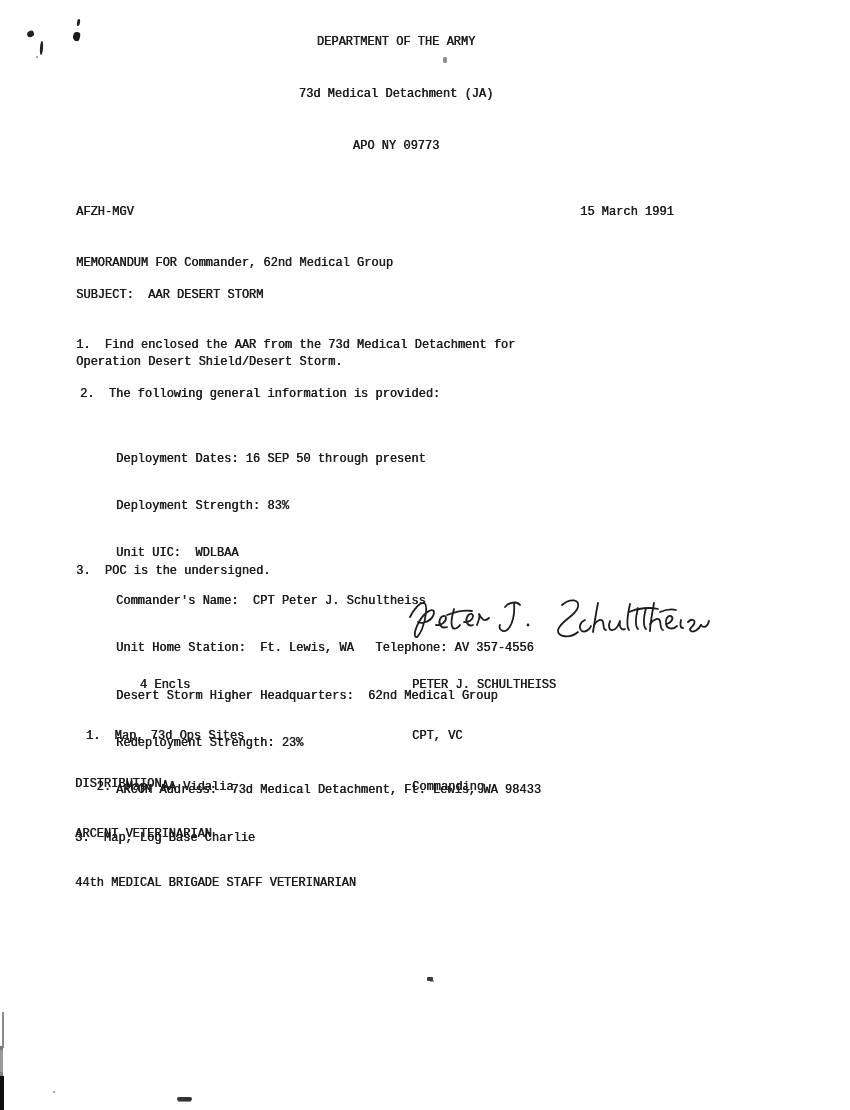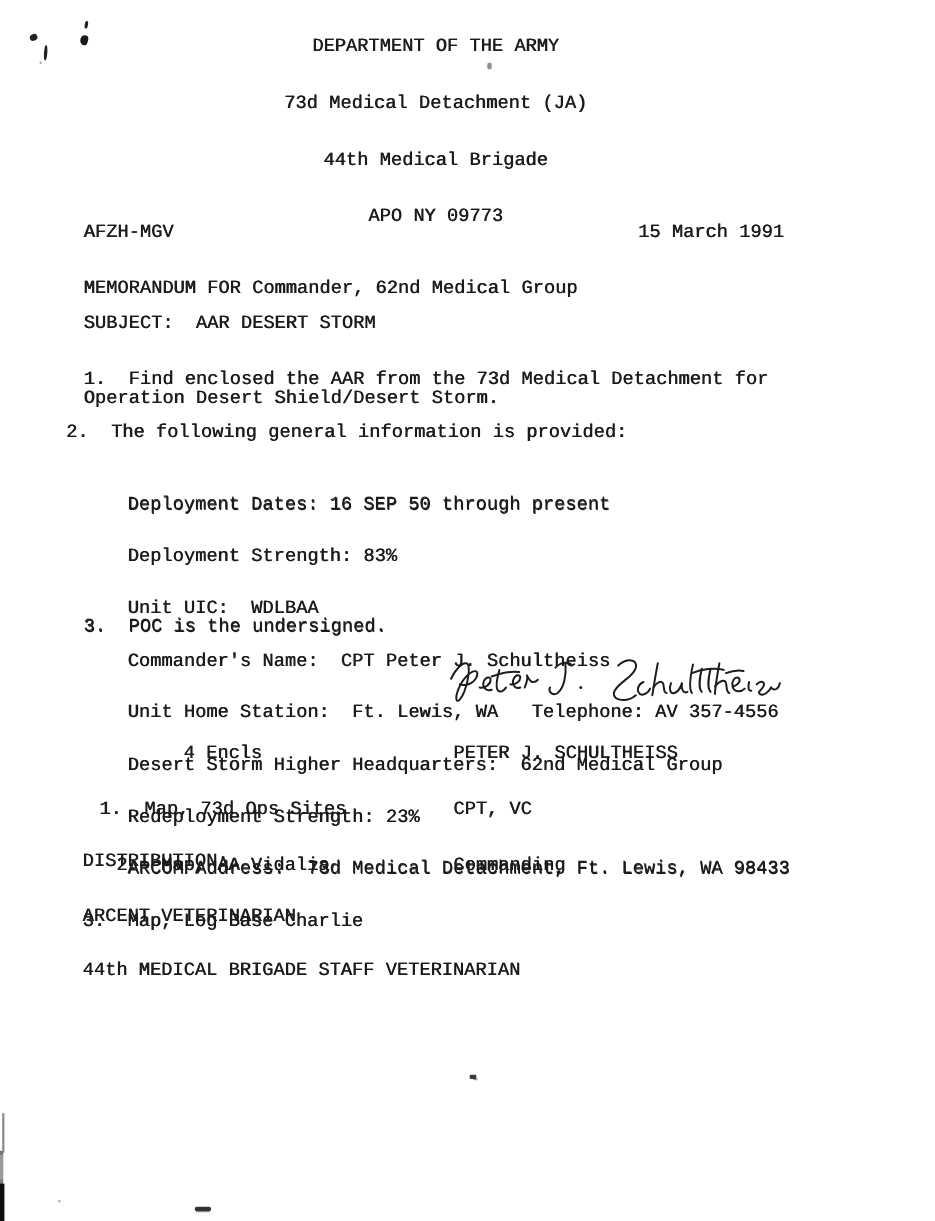--- a/index.html
+++ b/index.html
@@ -2,36 +2,36 @@
 <html><head>
 <meta charset="utf-8">
 <style>
   html,body{margin:0;padding:0;background:#ffffff;}
   .page{
     position:relative;
     width:850px;height:1110px;
     background:#fff;
     overflow:hidden;
     font-family:"Liberation Mono","DejaVu Sans Mono",monospace;
-    font-size:17px;
+    font-size:12px;
     line-height:16.5px;
     color:#1c1c1c;
   }
   .t{
     position:absolute;
     white-space:pre;
     text-shadow:0.5px 0.2px 0 currentColor; 
   }
   .letterhead{left:0;width:792px;top:107;text-align:center;line-height:17.2px;}
   .office-symbol{left:76px;top:204px;}
   .date{left:580px;top:204px;}
   .memo-for{left:76px;top:255px;text-align:right;}
   .subject{left:76px;top:287px;}
   .para1{left:76px;top:337px;white-space:pre-wrap;line-height:17px;}
-  .para2{left:60px;top:386px;}
+  .para2{left:80px;top:386px;}
   .info-list{left:116px;top:420px;line-height:15.8px;}
   .para3{left:76px;top:563px;}
   .signature-svg{position:absolute;left:402px;top:595px;width:308px;height:50px;}
   .sig-block{left:412px;top:643px;line-height:17px;}
   .encl-block{left:75px;top:643px;line-height:17px;text-align:center;}
   .dist-block{left:75px;top:743px;line-height:16.5px;}
   .dist-block div:nth-child(2){}
   
   .mark{position:absolute;background:#222;}
   .mark-a{left:27px;top:31px;width:7px;height:6px;border-radius:60% 40% 50% 50%;transform:rotate(-20deg);}
@@ -48,21 +48,20 @@
   .mark-i{left:177px;top:1097px;width:15px;height:4px;background:#333;border-radius:2px;box-shadow:0 2px 0 -1px #8c8c8c;}
 </style>
 </head>
 <body>
 
 <div class="page">
 
   <div class="t letterhead">
     <div>DEPARTMENT OF THE ARMY</div>
     <div>73d Medical Detachment (JA)</div>
-    <div>44th Medical Brigade</div>
     <div>APO NY 09773</div>
   </div>
 
   <div class="t office-symbol">AFZH-MGV</div>
   <div class="t date">15 March 1991</div>
 
   <div class="t memo-for">MEMORANDUM FOR Commander, 62nd Medical Group</div>
   <div class="t subject">SUBJECT:  AAR DESERT STORM</div>
 
   <div class="t para1">1.  Find enclosed the AAR from the 73d Medical Detachment for

